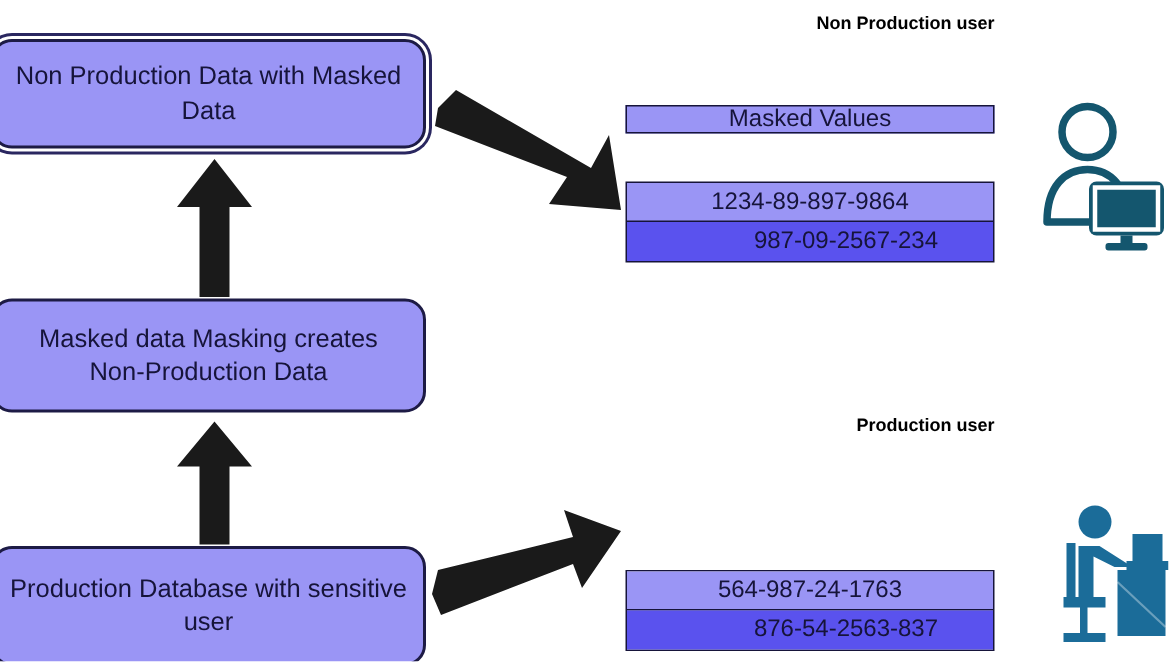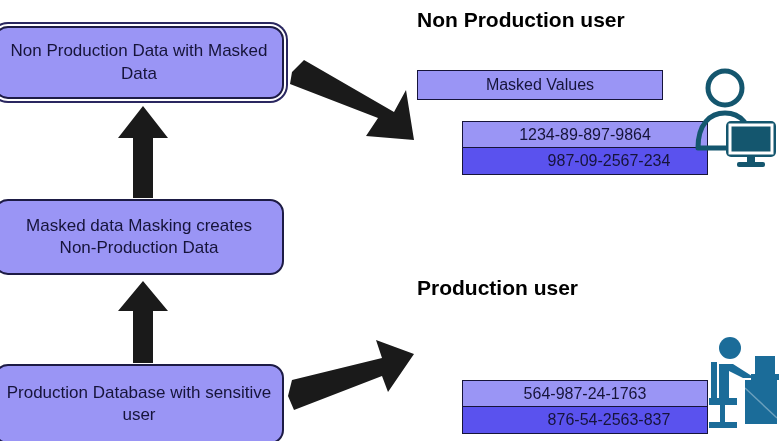--- a/index.html
+++ b/index.html
@@ -53,52 +53,51 @@
 
   
   .panel { position: absolute; }
   #panel-nonprod { left: 417px; top: 0px;   width: 365px; height: 190px; }
   #panel-prod    { left: 417px; top: 276px; width: 365px; height: 165px; }
 
   .panel-title {
     position: absolute;
     left: 0;
     width: 246px;
-    text-align: left;
-    font-size: 21px;
+    text-align: right;
+    font-size: 12px;
     font-weight: bold;
     color: #000000;
   }
   #title-nonprod { top: 8px; }
   #title-prod    { top: 0px; }
 
   .header-cell {
     position: absolute;
     left: 0;
     width: 246px;
     box-sizing: border-box;
-    height: 30px;
+    height: 19px;
     background: #9a95f5;
     border: 1px solid #16143a;
     display: flex;
     align-items: center;
     justify-content: center;
     font-size: 16px;
     color: #16143a;
   }
   #header-nonprod { top: 70px; }
   #header-prod    { top: 58px; }
 
   .value-table {
     position: absolute;
     left: 0;
     width: 246px;
     box-sizing: border-box;
     border: 1px solid #16143a;
-    margin-left: 45px;
   }
   #table-nonprod { top: 121px; }
   #table-prod    { top: 104px; }
 
   .value-row {
     box-sizing: border-box;
     height: 26px;
     display: flex;
     align-items: center;
     justify-content: center;

